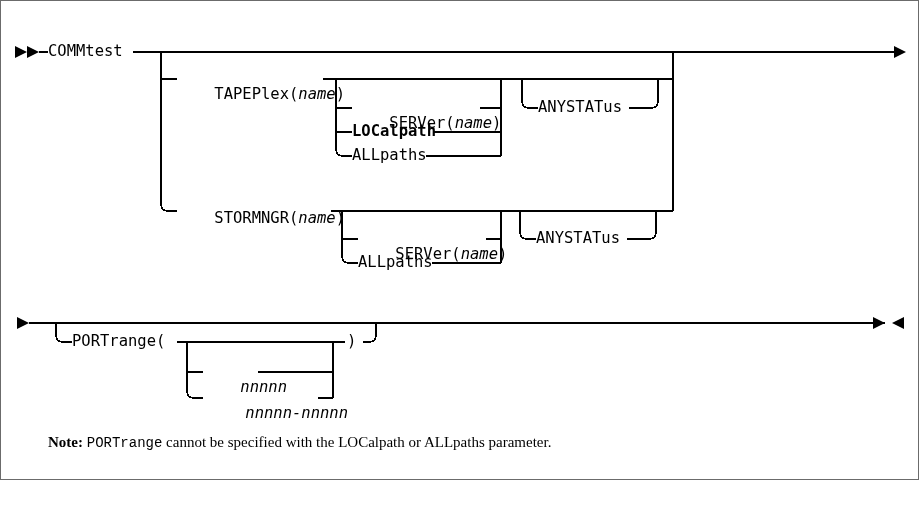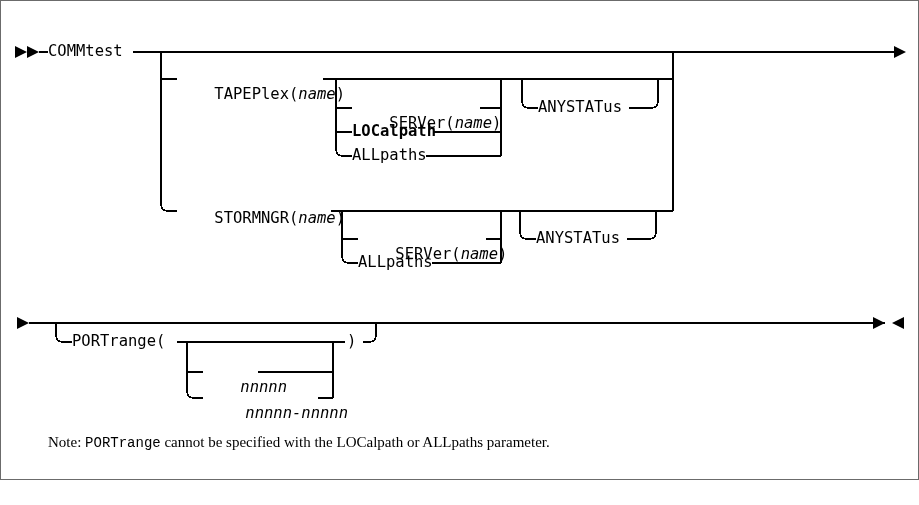--- a/index.html
+++ b/index.html
@@ -46,21 +46,21 @@
     font-style: italic;
   }
   .note {
     position: absolute;
     font-family: "Liberation Serif", "DejaVu Serif", serif;
     font-size: 15px;
     color: #000000;
     white-space: nowrap;
   }
   .note b {
-    font-weight: normal;
+    font-weight: bold;
   }
   .note .mono {
     font-family: Liberation Mono, monospace;
     font-size: 14px;
   }
 </style>
 </head>
 <body>
 
 <div id="page">

